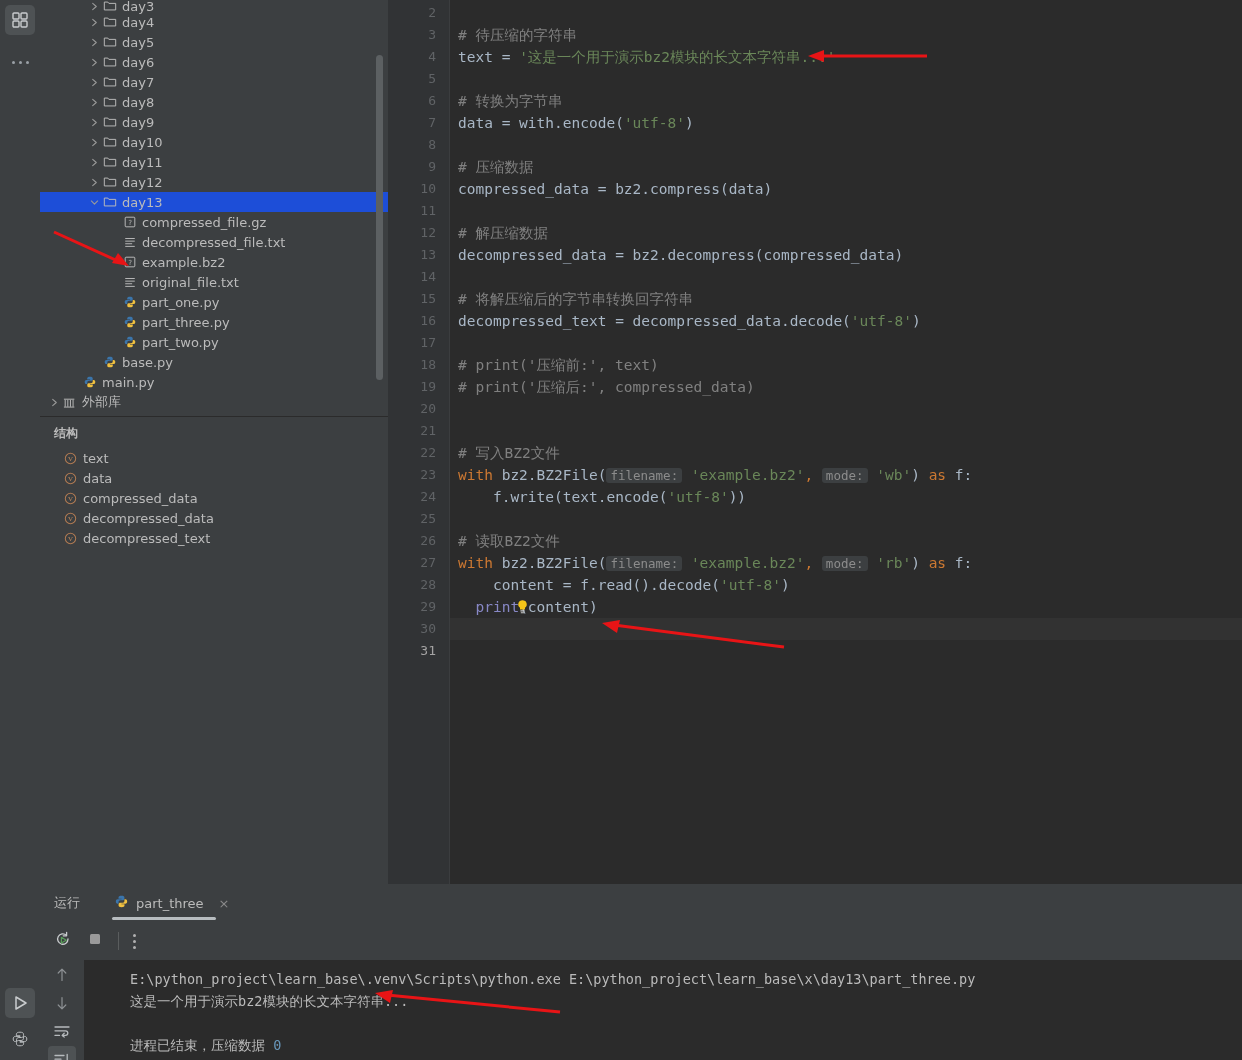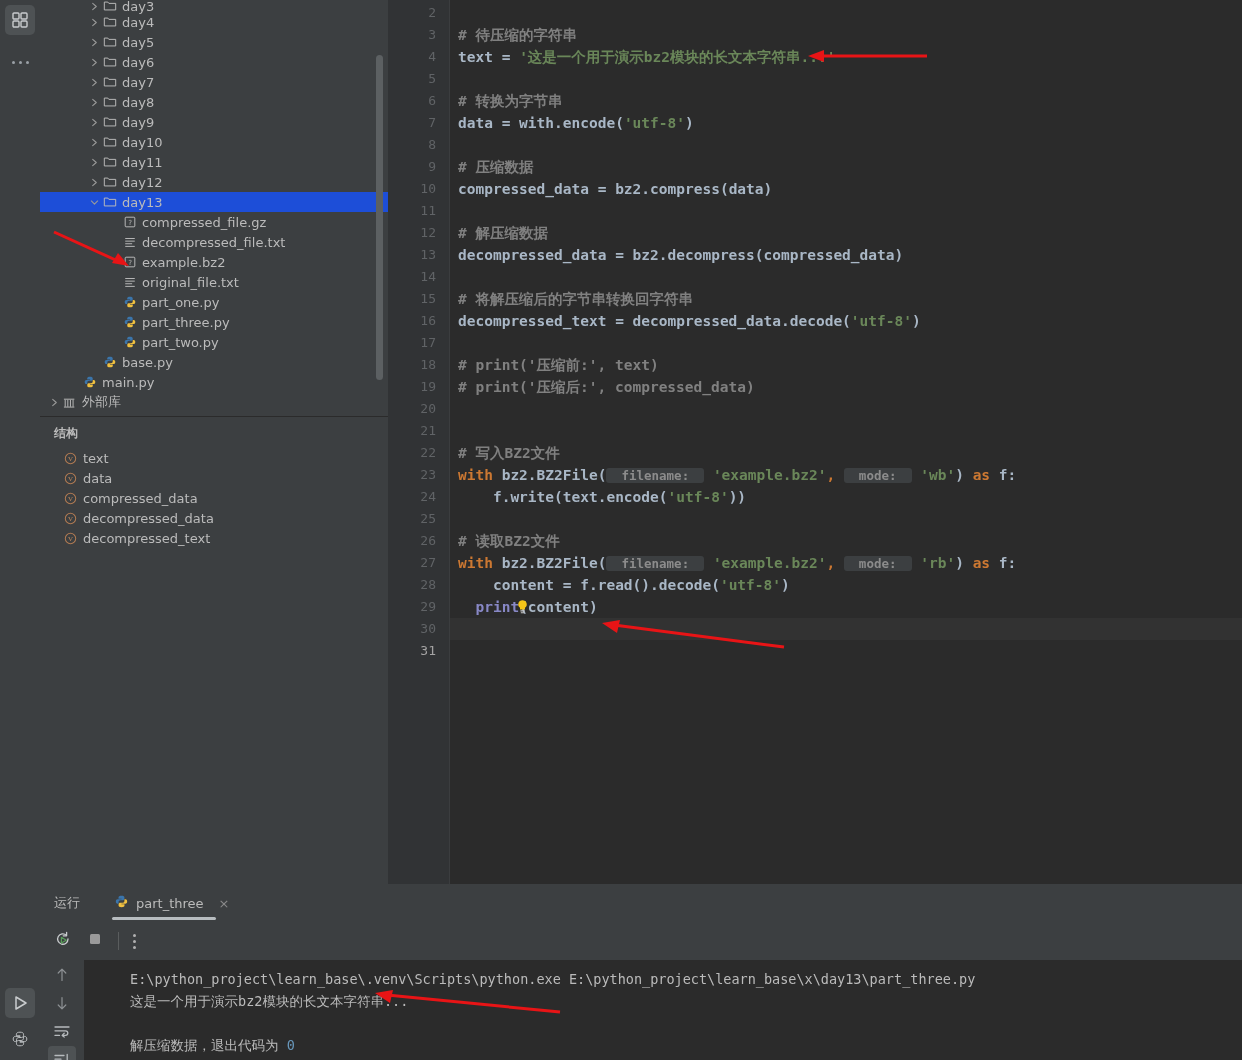--- a/index.html
+++ b/index.html
@@ -69,34 +69,34 @@
     text-align: right; padding-top: 2px; position: relative;
   }
   .gutter .gl { height: 22px; line-height: 22px; padding-right: 14px; }
   .gutter .gl.cur { color: #a4a3a3; }
   .gutter-edge { position: absolute; right: 0; top: 0; width: 1px; height: 884px; background: #3b3d3f; }
   .code {
     flex: 1 1 auto; position: relative; padding-top: 2px;
     font-family: "DejaVu Sans Mono", "Liberation Mono", monospace;
     font-size: 14.5px;
   }
-  .cl { height: 22px; line-height: 22px; white-space: pre; padding-left: 8px; position: relative; font-weight: bold; }
+  .cl { height: 22px; line-height: 22px; white-space: pre; padding-left: 8px; position: relative; }
   .cl.cur { background: #323232; }
   .bulb { position: absolute; left: 66px; top: 3px; }
 
   
   .c-com  { color: #808080; }
   .c-kw   { color: #cc7832; }
   .c-str  { color: #6a8759; }
   .c-var  { color: #a9b7c6; }
   .c-pln  { color: #a9b7c6; }
   .c-bi   { color: #8888c6; }
   .c-hint {
     color: #8c8c8c; background: #3c3f41; border-radius: 3px;
-    padding: 0 15px; font-size: 12.5px;
+    padding: 0 4px; font-size: 12.5px;
   }
 
   
   .runwin {
     position: absolute; left: 40px; top: 884px;
     width: 1202px; height: 229px; background: #3c3f41;
   }
   .run-tabs { height: 38px; display: flex; align-items: center; padding-left: 14px; position: relative; }
   .run-lbl { font-size: 13px; color: #bbbbbb; margin-right: 28px; }
   .run-tab { display: flex; align-items: center; gap: 7px; height: 38px; position: relative; padding: 0 6px; }
@@ -616,21 +616,21 @@
             <path d="M2 4.5 H11 M2 8.2 H8 M2 11.9 H11" fill="none" stroke="#b6babd" stroke-width="1.3" stroke-linecap="round"></path>
             <path d="M14.2 3.5 L14.2 12.5 M11.9 10 L14.2 12.8 L16.5 10" fill="none" stroke="#b6babd" stroke-width="1.3" stroke-linecap="round" stroke-linejoin="round"></path>
           </svg>
         </div>
       </div>
 
       <div class="console">
         <div class="ln">E:\python_project\learn_base\.venv\Scripts\python.exe E:\python_project\learn_base\x\day13\part_three.py</div>
         <div class="ln">这是一个用于演示bz2模块的长文本字符串...</div>
         <div class="ln">&nbsp;</div>
-        <div class="ln"><span>解压缩数据，退出代码为 </span><span class="exit0">0</span></div>
+        <div class="ln"><span>进程已结束，压缩数据 </span><span class="exit0">0</span></div>
       </div>
     </div>
 
     <div class="watermark">CSDN @明月望秋思</div>
   </div>
 
   <svg class="ann" style="left:805px; top:42px;" width="125" height="28" viewBox="0 0 125 28">
     <path d="M122 14 L14 14" stroke="#e81416" stroke-width="3.2" fill="none"></path>
     <path d="M3 14 L19 8 L19 20 Z" fill="#e81416"></path>
   </svg>

